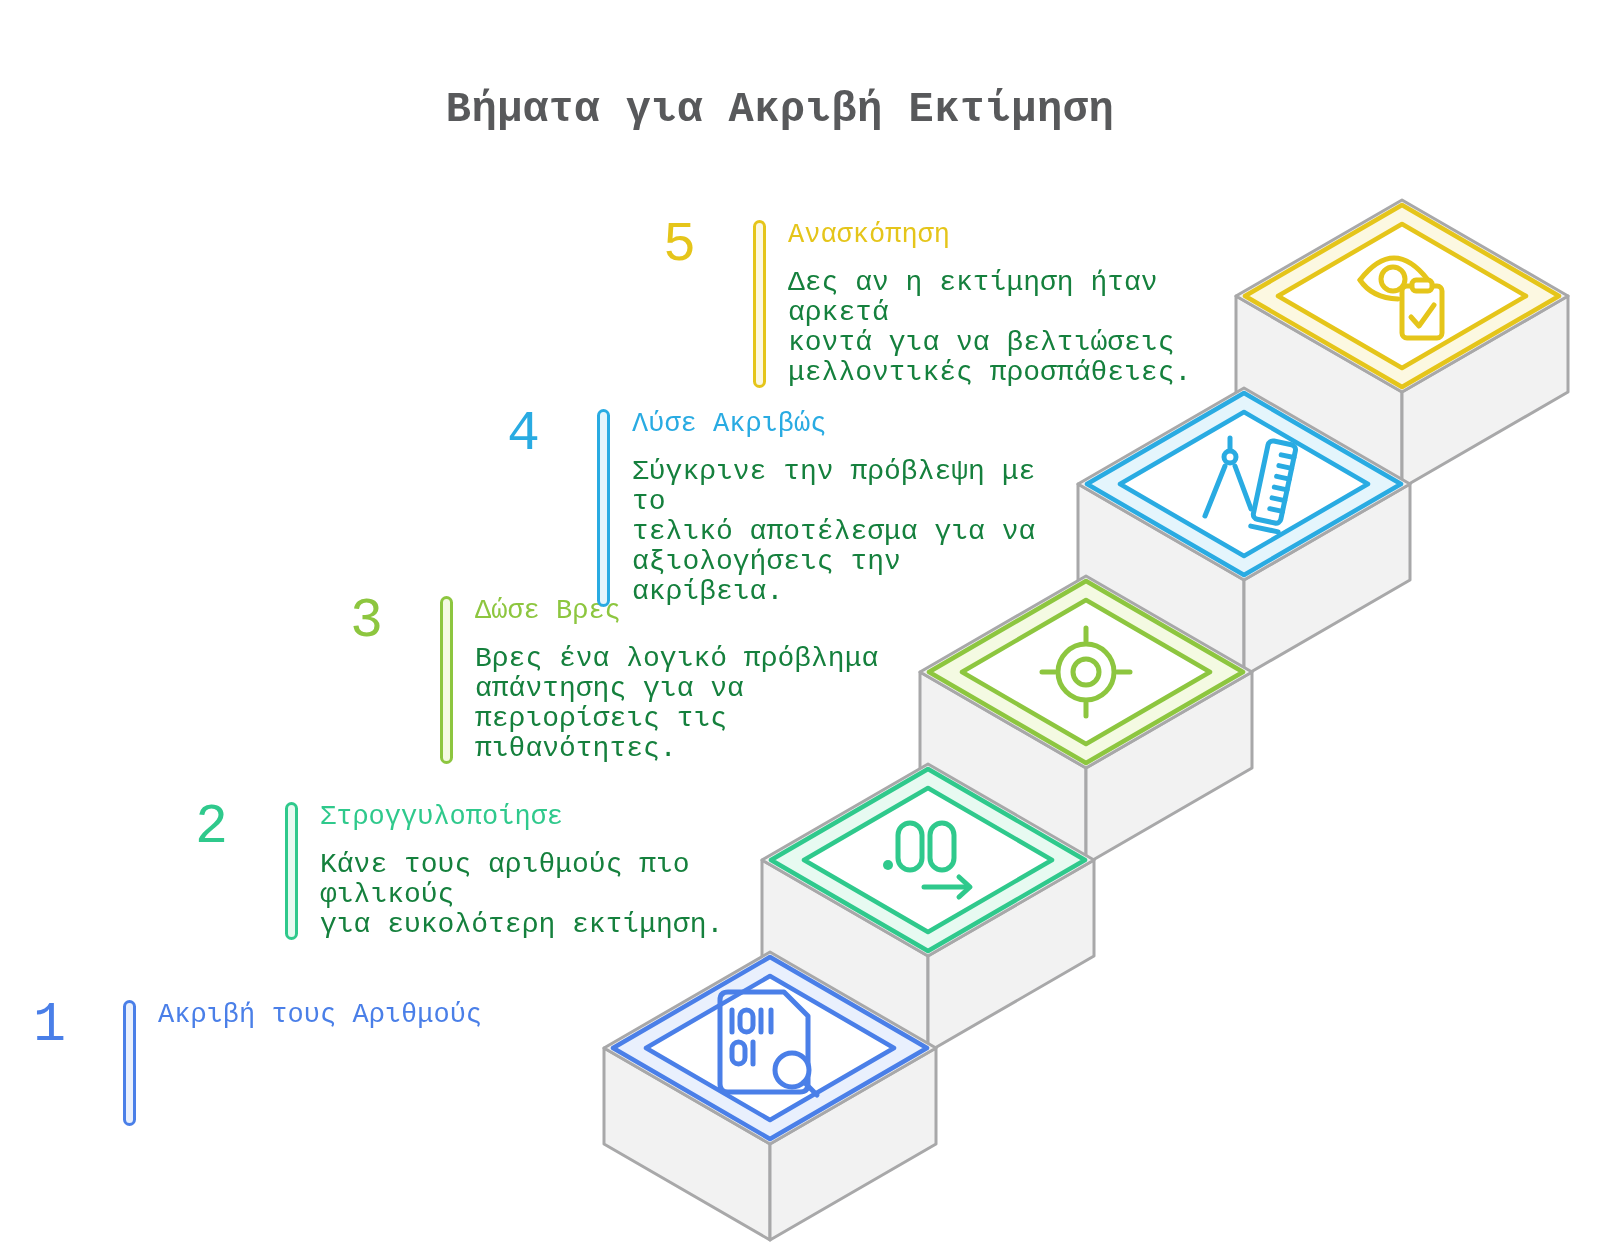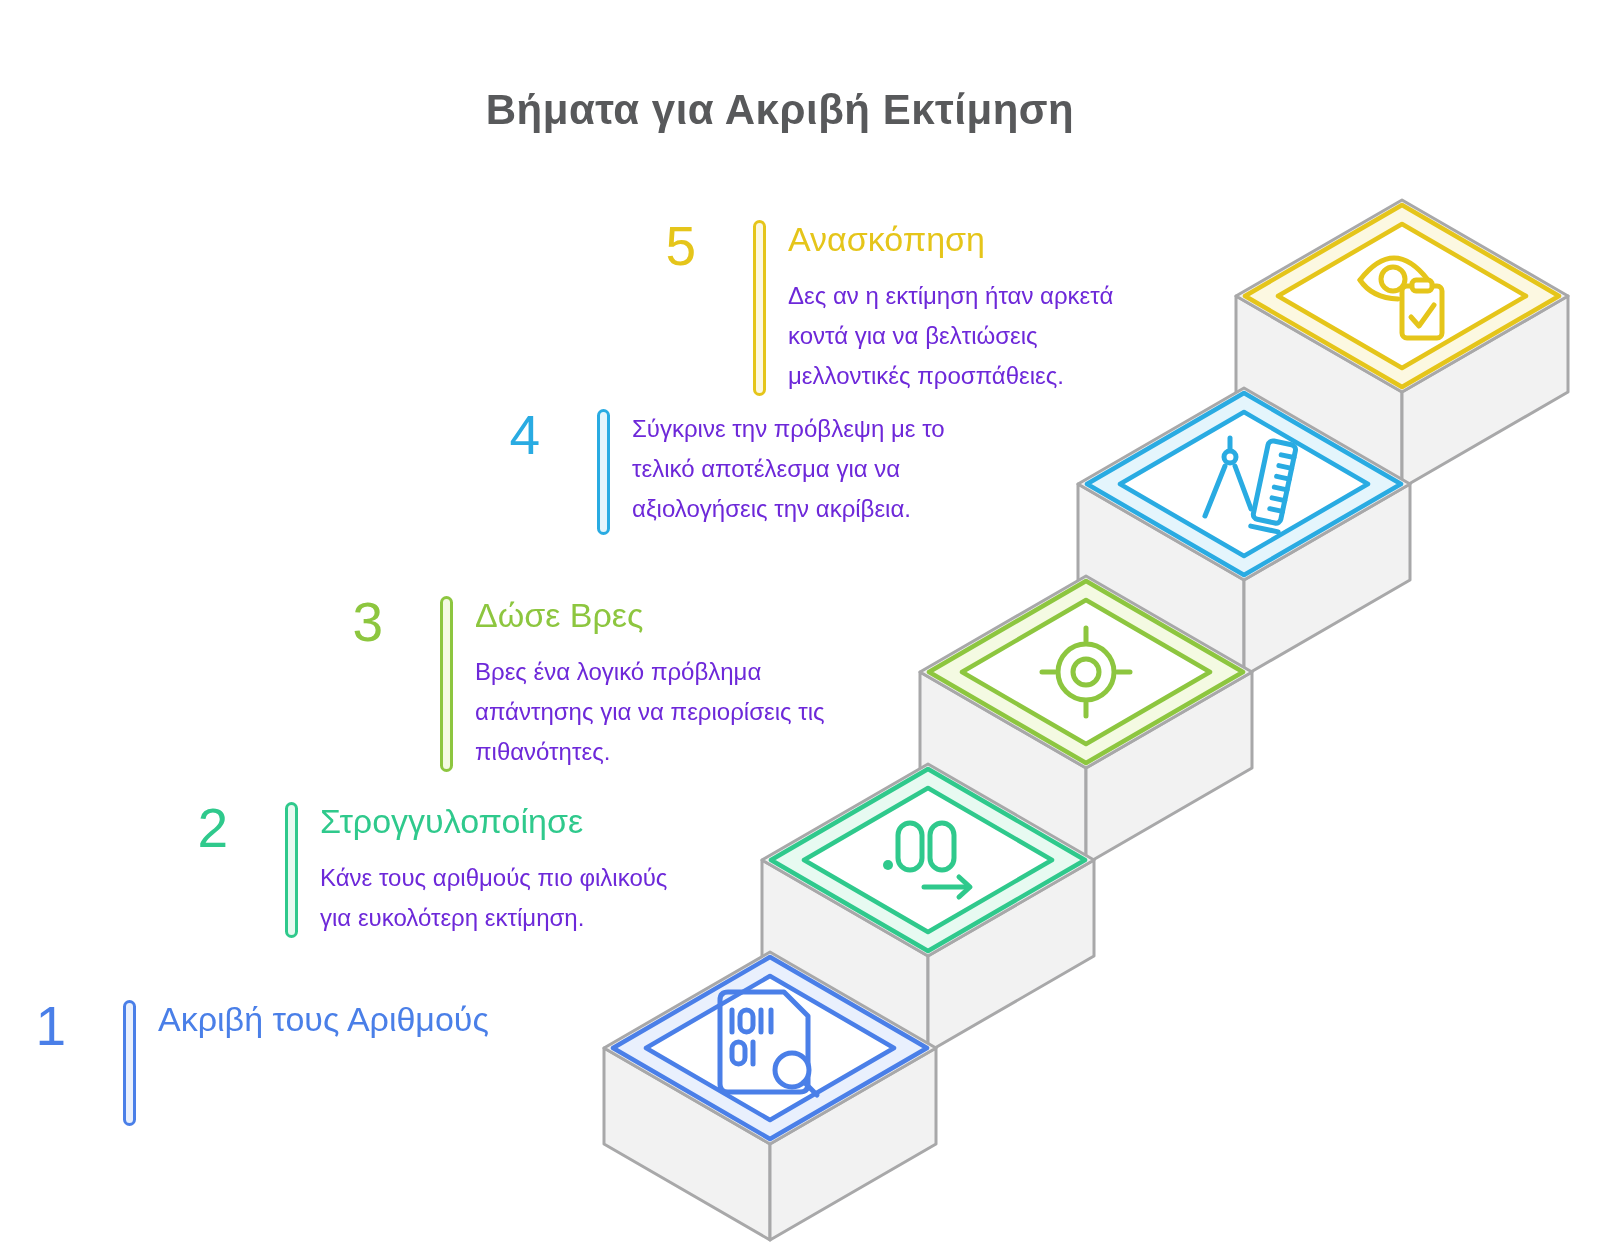--- a/index.html
+++ b/index.html
@@ -1,35 +1,35 @@
 <!DOCTYPE html>
 <html><head>
 <meta charset="utf-8">
 <style>
   html,body{margin:0;padding:0;background:#ffffff;}
   .page{position:relative;width:1600px;height:1257px;background:#fff;overflow:hidden;
-        font-family:Liberation Sans, sans-serif;}
+        font-family:Liberation Mono, monospace;}
   .main-title{position:absolute;top:86px;left:0;width:1560px;text-align:center;
         font-size:42px;font-weight:bold;color:#58595b;letter-spacing:0.5px;}
   .stair-svg{position:absolute;left:0;top:0;}
   .wall{fill:#f2f2f2;stroke:#a8a8a9;stroke-width:3;stroke-linejoin:round;}
   .plat{fill:#f2f2f2;stroke:#a8a8a9;stroke-width:3;stroke-linejoin:round;}
   .dia-o{fill:var(--tint);stroke:var(--c);stroke-width:4.5;stroke-linejoin:round;}
   .dia-i{fill:#ffffff;stroke:var(--c);stroke-width:4.5;stroke-linejoin:round;}
   .ic{fill:none;stroke:var(--c);stroke-width:5;stroke-linecap:round;stroke-linejoin:round;}
   .icw{fill:#ffffff;stroke:var(--c);stroke-width:5;stroke-linecap:round;stroke-linejoin:round;}
   .icf{fill:var(--c);stroke:none;}
   .step-block{position:absolute;display:flex;align-items:flex-start;}
   .num{width:84px;margin-right:57px;text-align:right;font-size:55px;line-height:0.95;
        color:var(--c);font-weight:400;}
   .bar{align-self:stretch;width:7px;border:3.5px solid var(--c);background:var(--tint);
        border-radius:8px;min-height:120px;}
   .texts{margin-left:22px;max-width:420px;}
-  .step-title{font-size:34px;line-height:1.15;color:var(--c);margin-bottom:17px;}
-  .step-desc{font-size:24px;line-height:40px;color:#6d28d9;white-space:pre-line;}
+  .step-title{font-size:27px;line-height:1.15;color:var(--c);margin-bottom:17px;}
+  .step-desc{font-size:28px;line-height:30px;color:#15803d;white-space:pre-line;}
 </style>
 </head>
 <body>
 
 <div class="page">
 
   <div class="main-title">Βήματα για Ακριβή Εκτίμηση</div>
 
   <svg class="stair-svg" width="1600" height="1257" viewBox="0 0 1600 1257">
 
@@ -141,20 +141,21 @@
       <div class="step-desc">Βρες ένα λογικό πρόβλημα
 απάντησης για να περιορίσεις τις
 πιθανότητες.</div>
     </div>
   </div>
 
   <div class="step-block" style="left: 456px; top: 409px; --c: #29abe2; --tint: #e4f5fc;">
     <div class="num">4</div>
     <div class="bar"></div>
     <div class="texts">
+      <div class="step-title">Λύσε Ακριβώς</div>
       <div class="step-desc">Σύγκρινε την πρόβλεψη με το
 τελικό αποτέλεσμα για να
 αξιολογήσεις την ακρίβεια.</div>
     </div>
   </div>
 
   <div class="step-block" style="left: 612px; top: 220px; --c: #e5c51a; --tint: #fcf8e1;">
     <div class="num">5</div>
     <div class="bar"></div>
     <div class="texts">

